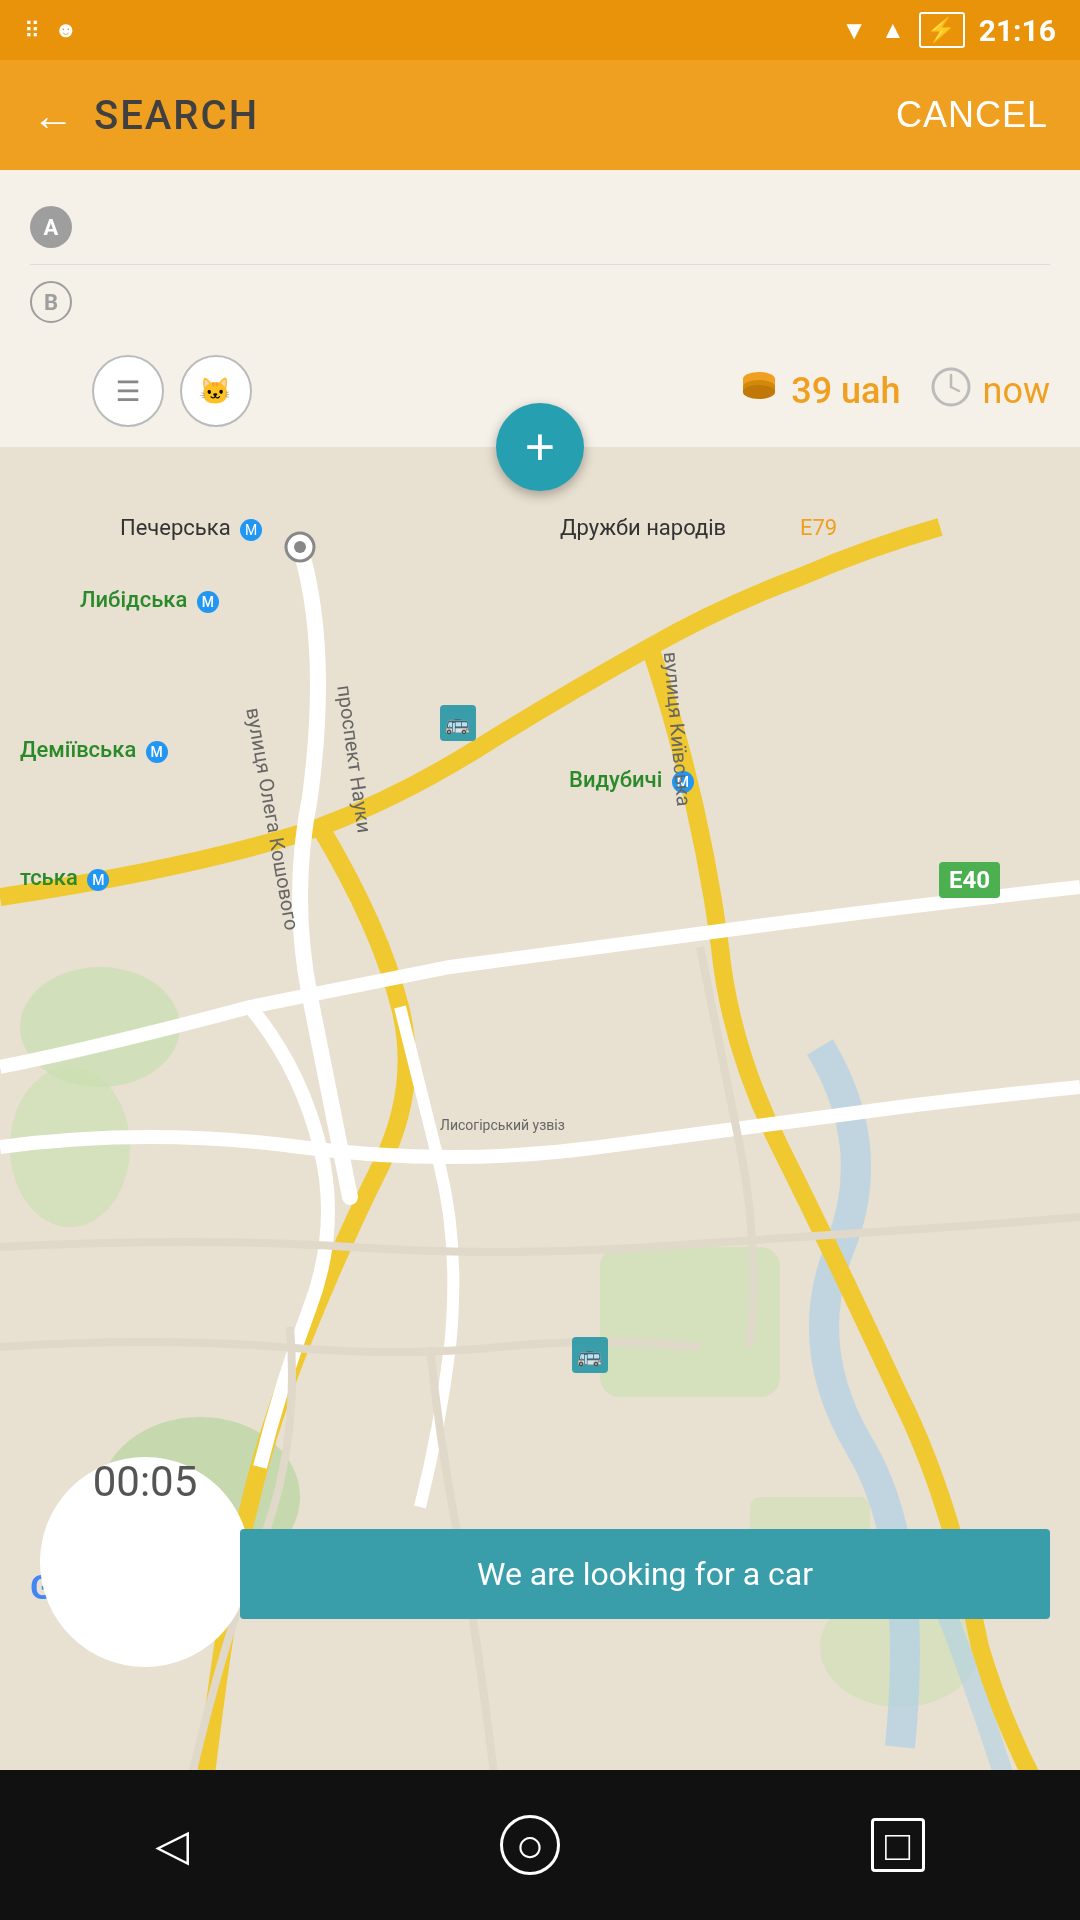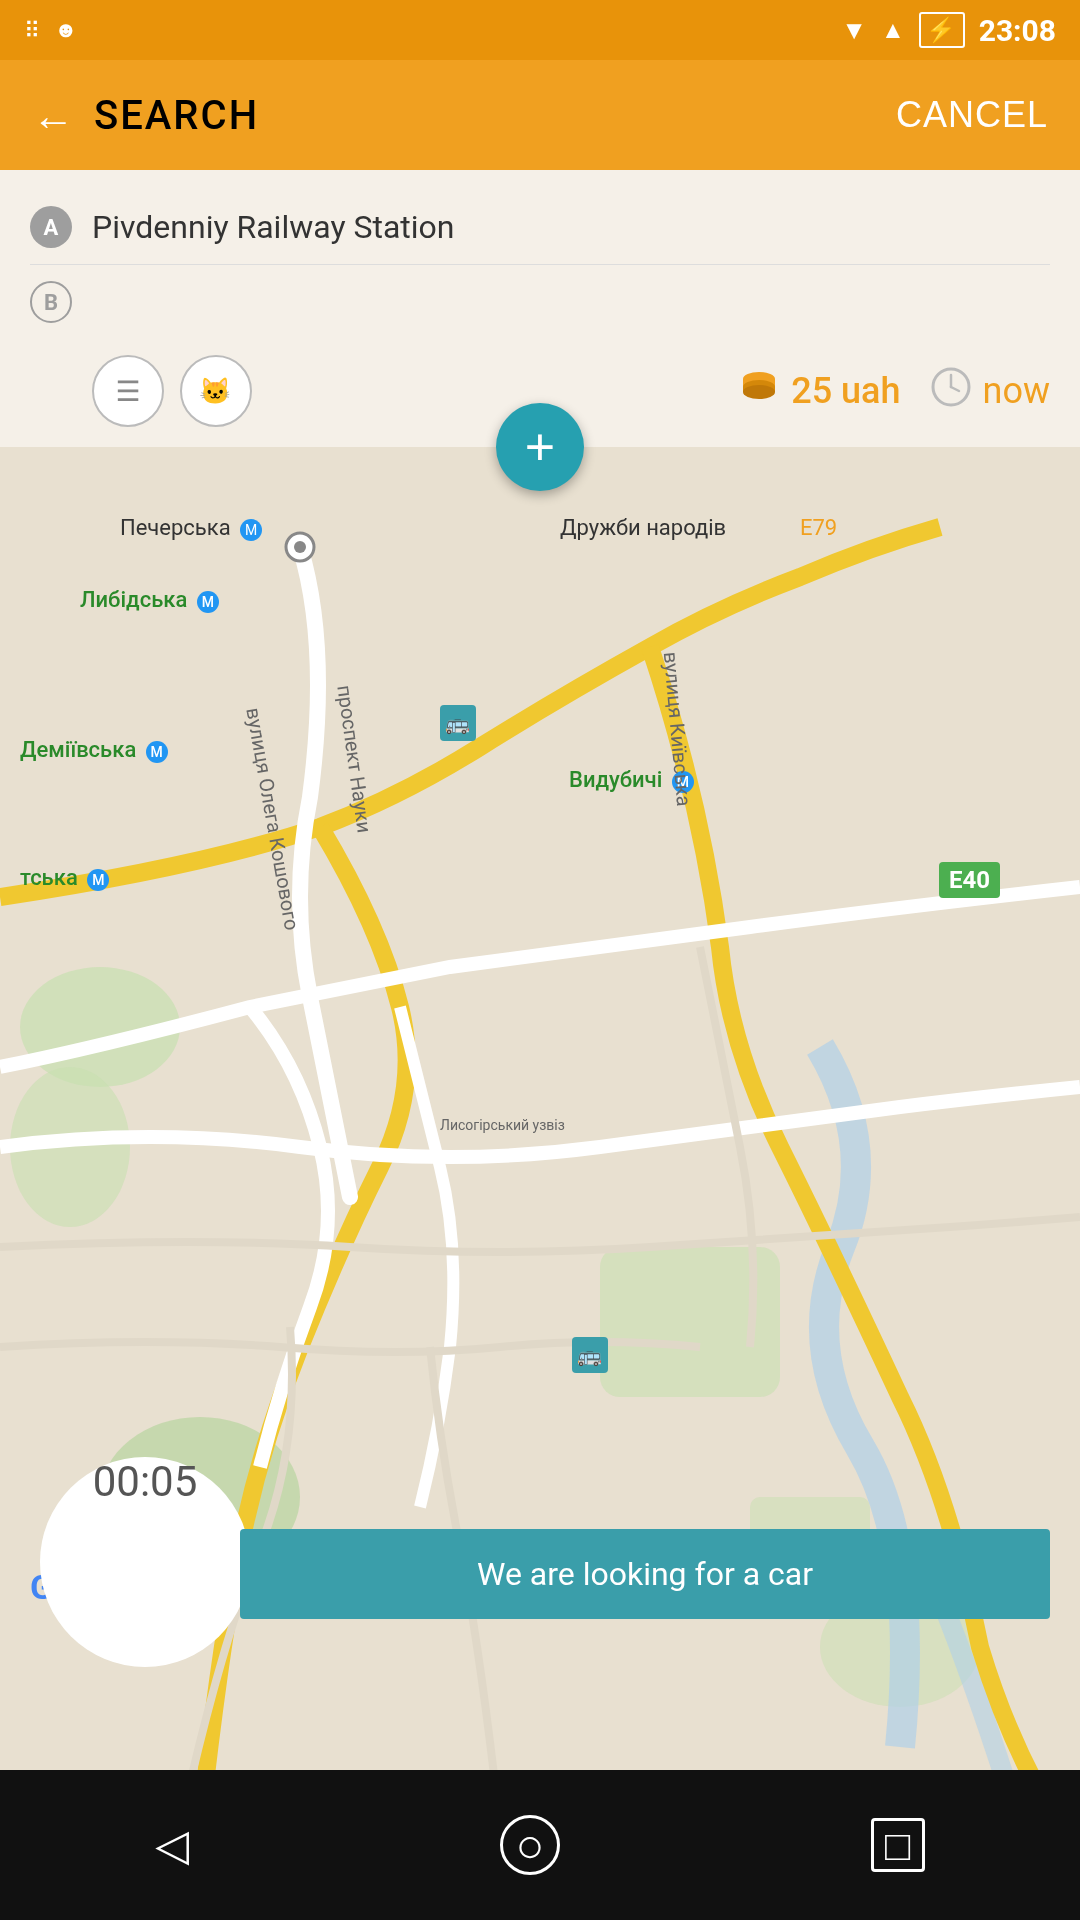--- a/index.html
+++ b/index.html
@@ -55,21 +55,21 @@
       display: flex;
       align-items: center;
       gap: 20px;
     }
     .back-arrow {
       color: white;
       font-size: 42px;
       cursor: pointer;
     }
     .app-title {
-      color: #000000;
+      color: #404040;
       font-size: 40px;
       font-weight: 500;
       letter-spacing: 2px;
     }
     .cancel-btn {
       color: white;
       font-size: 36px;
       font-weight: 400;
       letter-spacing: 1px;
       cursor: pointer;
@@ -359,39 +359,38 @@
 
 <div class="status-bar">
   <div class="status-left">
     <span class="status-icon">⠿</span>
     <span class="status-icon">☻</span>
   </div>
   <div class="status-right">
     <span style="font-size:26px;">▼</span>
     <span style="font-size:24px;">▲</span>
     <span style="font-size:24px; border: 2px solid white; padding: 2px 6px; border-radius: 3px; position:relative;">⚡</span>
-    <span style="font-size:30px;font-weight:bold;">23:08</span>
+    <span style="font-size:30px;font-weight:bold;">21:16</span>
   </div>
 </div>
 
 <div class="app-bar">
   <div class="app-bar-left">
     <span class="back-arrow">←</span>
     <span class="app-title">SEARCH</span>
   </div>
   <button class="cancel-btn">CANCEL</button>
 </div>
 
 <div class="route-panel">
 
   <div class="route-row">
     <div class="route-badge">
       <span>A</span>
     </div>
-    <span class="route-text">Pivdenniy Railway Station</span>
   </div>
 
   <div class="route-row">
     <div class="route-badge b">
       <span>B</span>
     </div>
   </div>
 
   <div style="display:flex; align-items:center; padding: 16px 0 20px 0; position:relative;">
 
@@ -414,21 +413,21 @@
       <span class="fare-icon">
         
         <svg width="40" height="36" viewBox="0 0 40 36" fill="none">
           <ellipse cx="20" cy="10" rx="16" ry="7" fill="#f0a020"></ellipse>
           <rect x="4" y="10" width="32" height="8" fill="#f0a020"></rect>
           <ellipse cx="20" cy="18" rx="16" ry="7" fill="#d4880a"></ellipse>
           <rect x="4" y="18" width="32" height="5" fill="#d4880a"></rect>
           <ellipse cx="20" cy="23" rx="16" ry="7" fill="#c07808"></ellipse>
         </svg>
       </span>
-      <span class="fare-amount">25 uah</span>
+      <span class="fare-amount">39 uah</span>
     </div>
 
     <div class="time-group" style="display:flex; align-items:center; gap:12px; margin-left:30px;">
       <span style="font-size:38px; color:#aaa;">
         <svg width="40" height="40" viewBox="0 0 40 40" fill="none">
           <circle cx="20" cy="20" r="18" stroke="#bbb" stroke-width="3" fill="none"></circle>
           <line x1="20" y1="20" x2="20" y2="8" stroke="#bbb" stroke-width="2.5" stroke-linecap="round"></line>
           <line x1="20" y1="20" x2="28" y2="24" stroke="#bbb" stroke-width="2.5" stroke-linecap="round"></line>
         </svg>
       </span>

